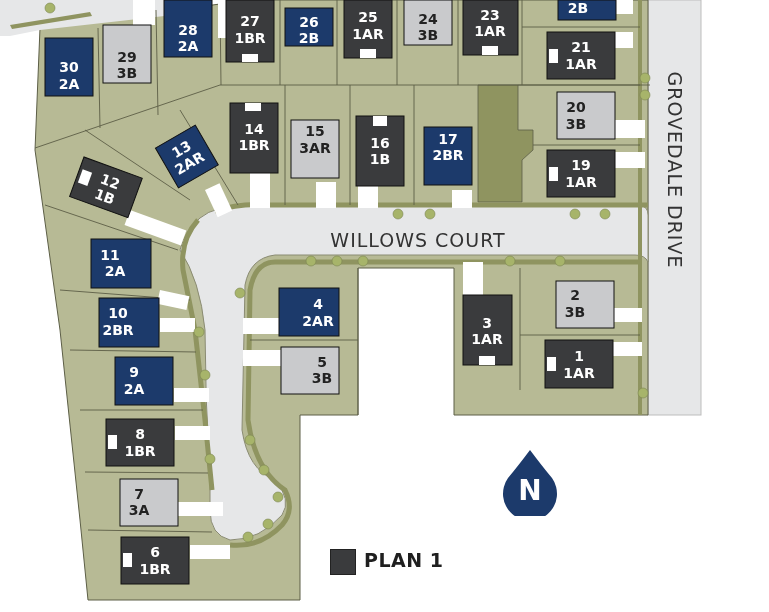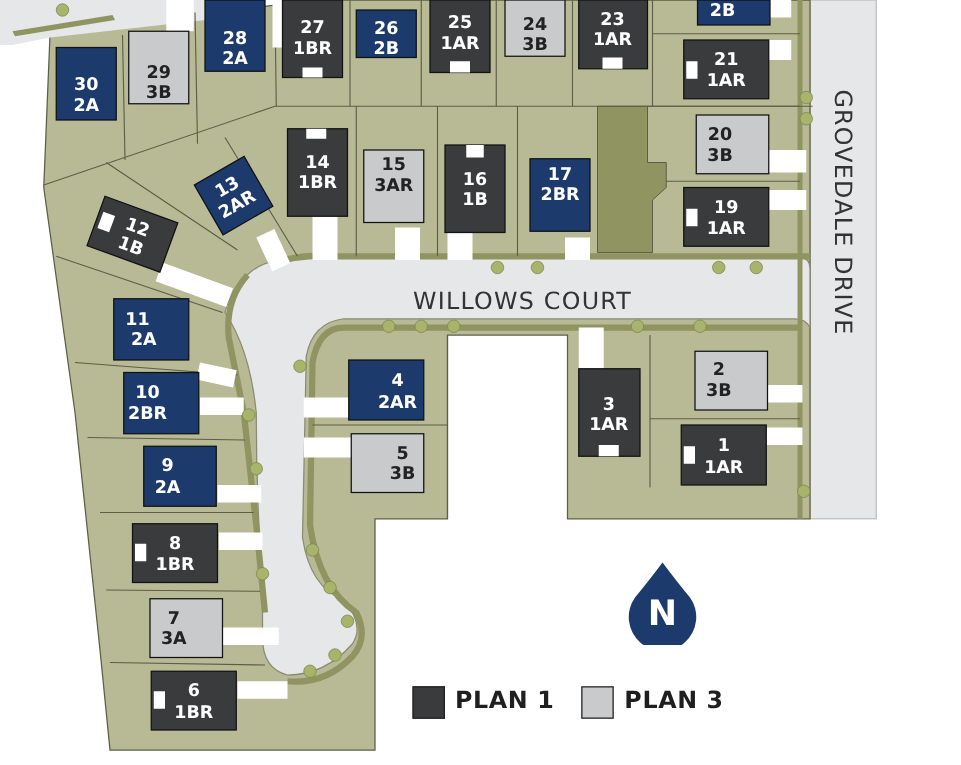--- a/index.html
+++ b/index.html
@@ -308,17 +308,13 @@
 <svg class="north" viewBox="0 0 56 68" xmlns="http://www.w3.org/2000/svg">
   <path d="M28,2 Q40,18 50,30 A27,27 0 1,1 6,30 Q16,18 28,2 Z" fill="#1c3a6b"></path>
   <text x="28" y="52" text-anchor="middle" font-family="DejaVu Sans, sans-serif" font-weight="bold" font-size="28" fill="#fff">N</text>
 </svg>
 
 <div class="legend">
   <div class="legend-item">
     <div class="swatch" style="background:#3a3b3d"></div>
     <span class="legend-label">PLAN 1</span>
   </div>
-  <div class="legend-item">
-    <div class="swatch" style="background:#c9cacc"></div>
-    <span class="legend-label">PLAN 3</span>
-  </div>
 </div>
 
 </body></html>

